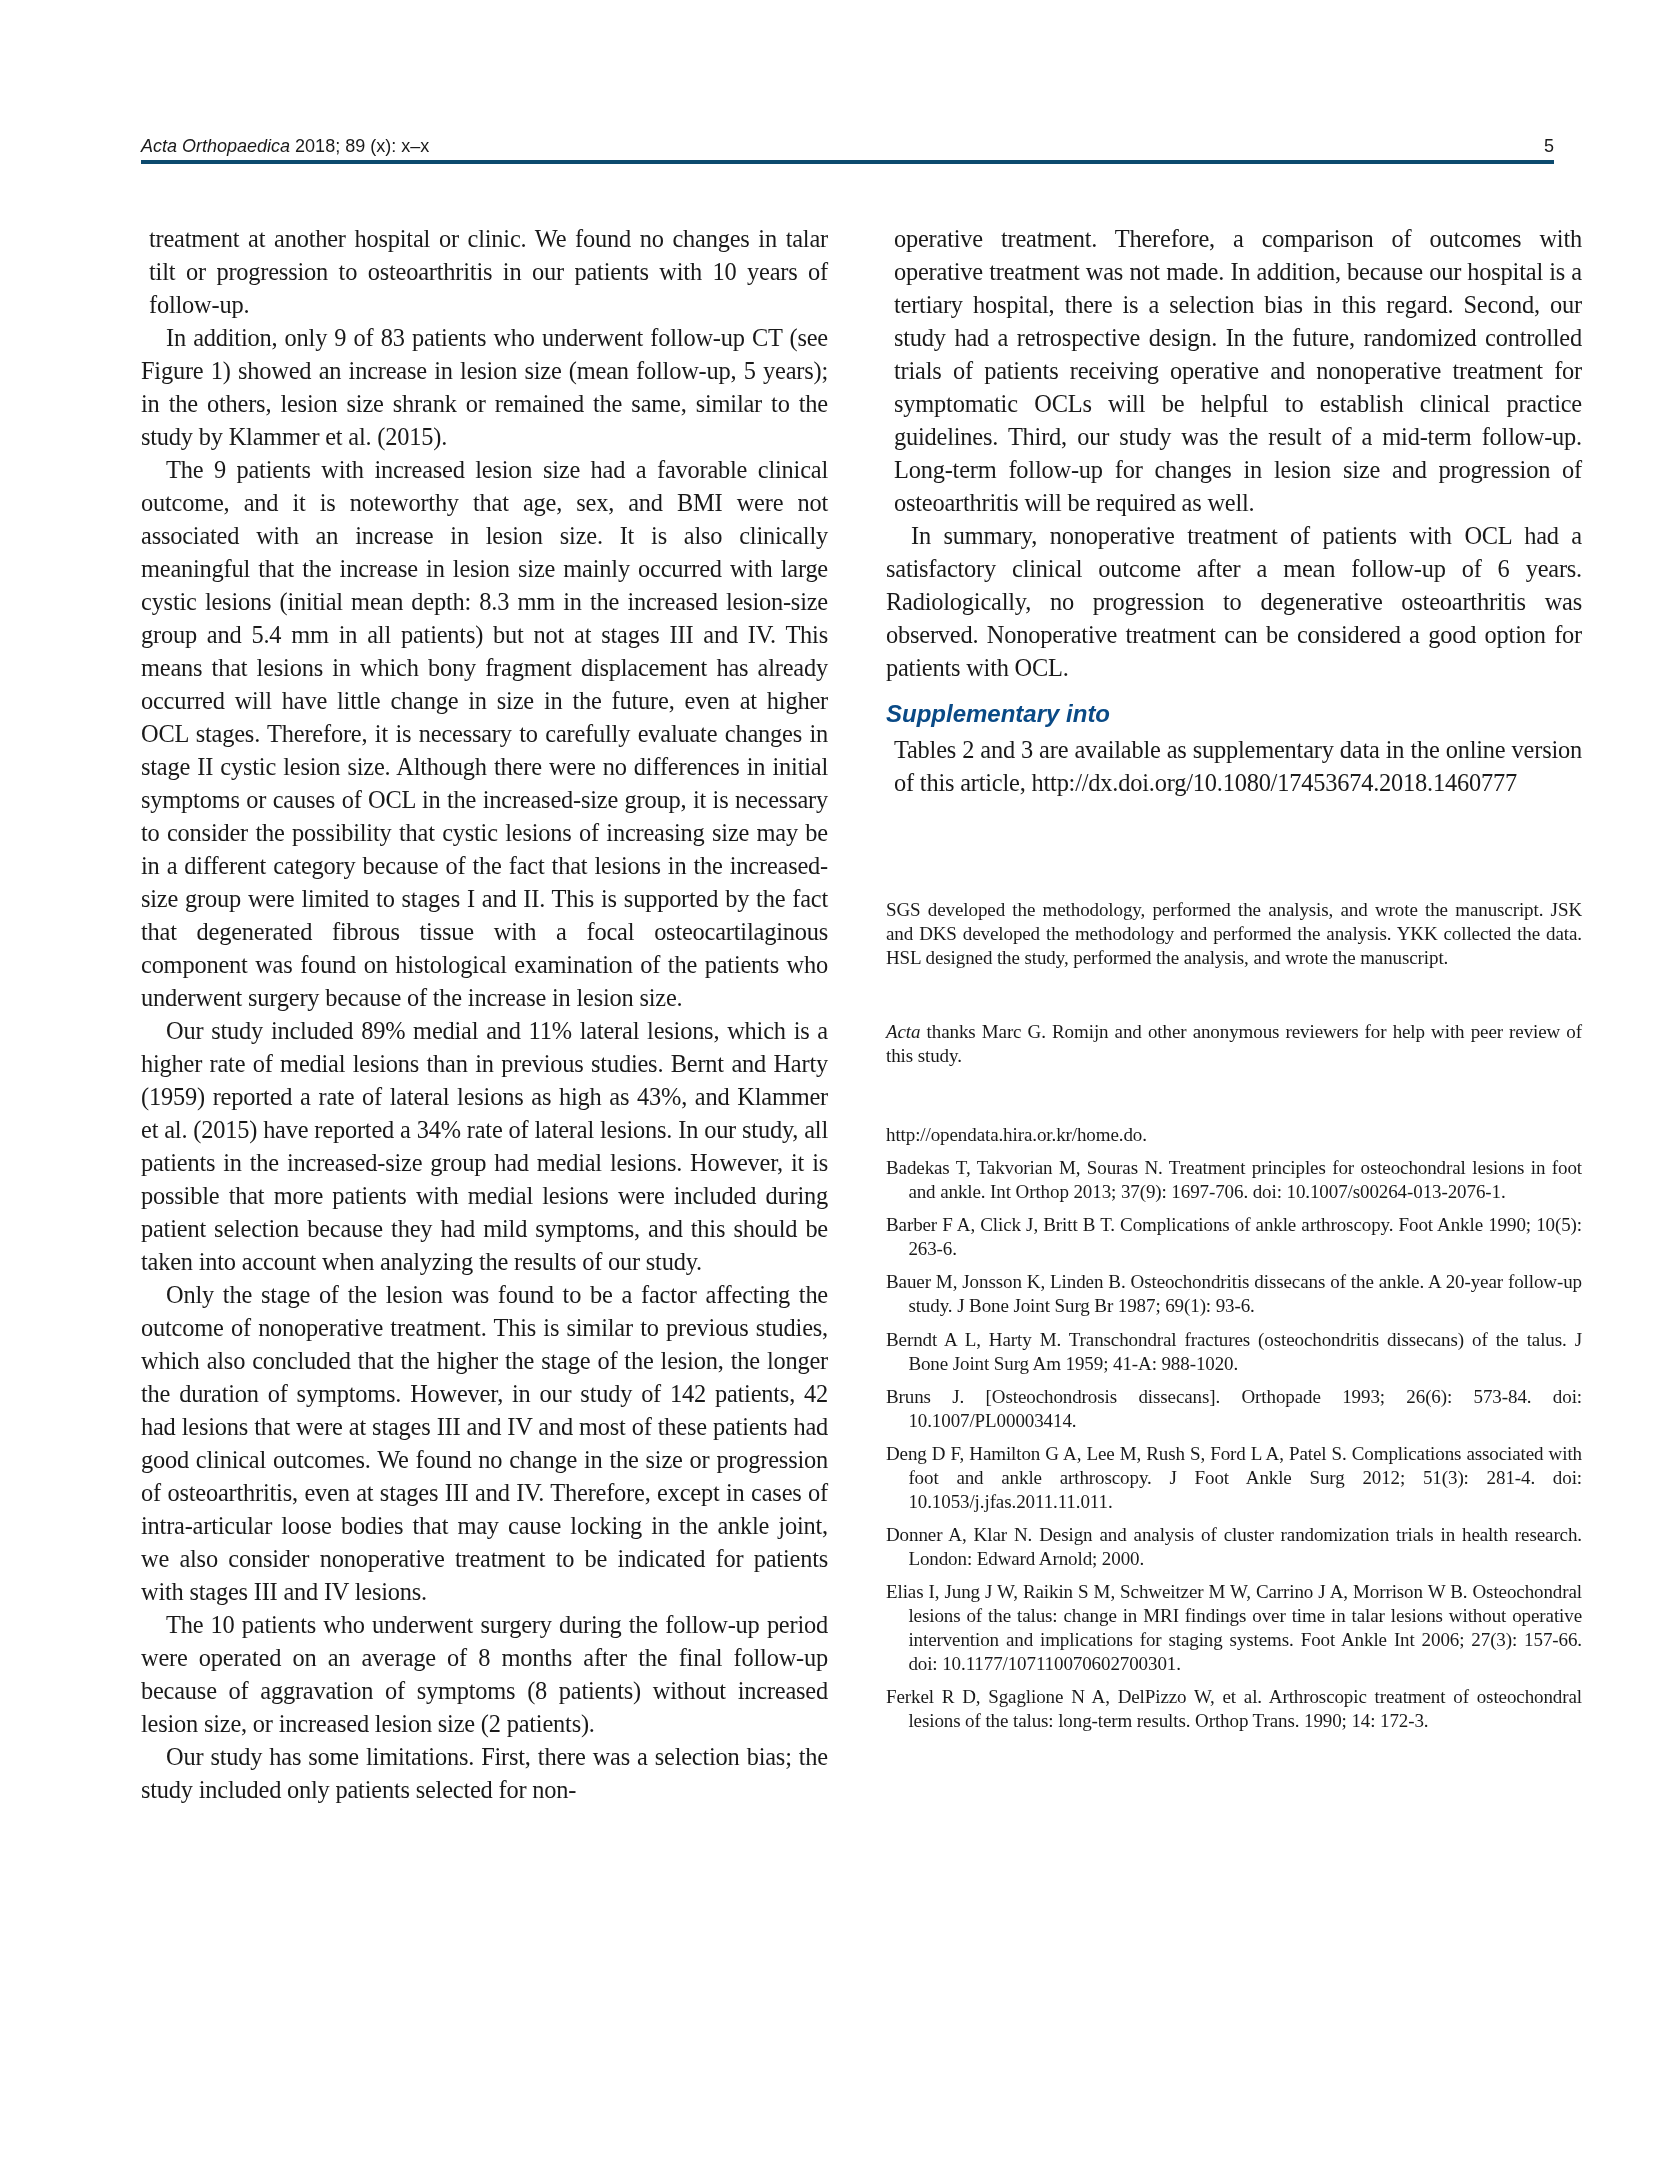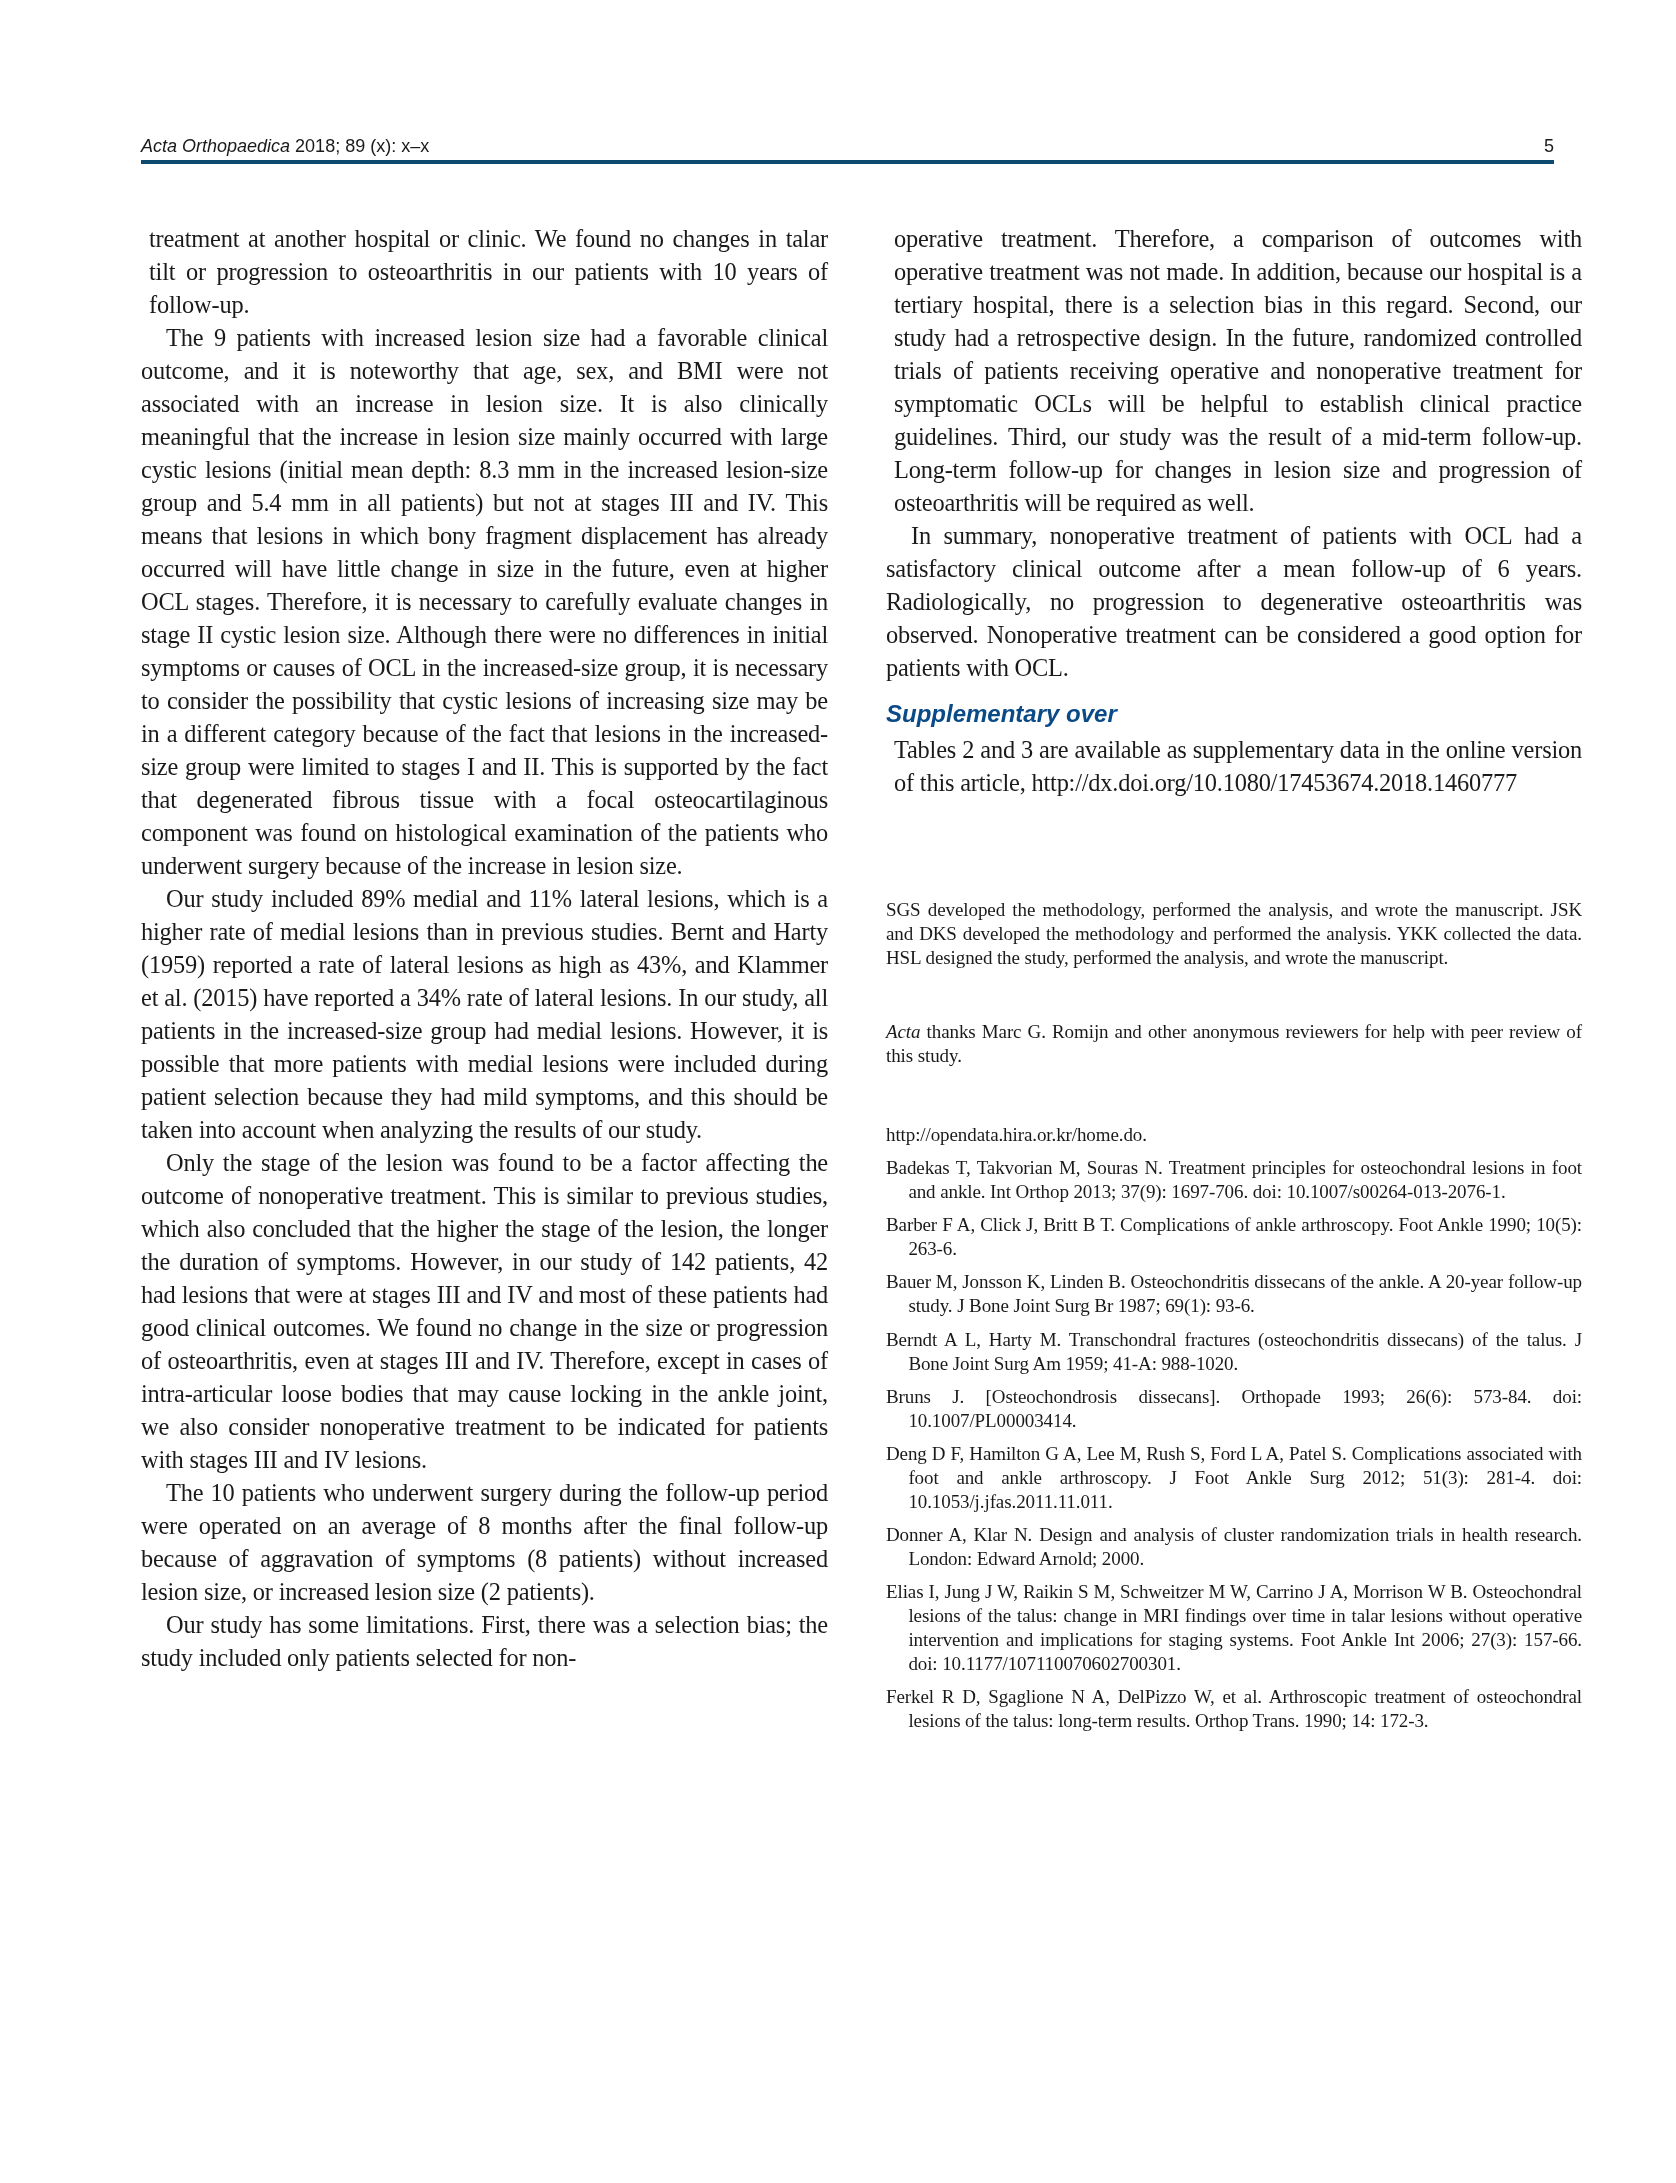--- a/index.html
+++ b/index.html
@@ -40,33 +40,34 @@
 </head>
 <body>
 
 <div class="header">
   <span class="journal">Acta Orthopaedica</span><span> 2018; 89 (x): x–x</span>
   <span class="page-num">5</span>
 </div>
 
 <div class="col col-left">
   <p class="body-p first">treatment at another hospital or clinic. We found no changes in talar tilt or progression to osteoarthritis in our patients with 10 years of follow-up.</p>
+  <p class="body-p indent">In addition, only 9 of 83 patients who underwent follow-up CT (see Figure 1) showed an increase in lesion size (mean follow-up, 5 years); in the others, lesion size shrank or remained the same, similar to the study by Klammer et al. (2015).</p>
   <p class="body-p indent">The 9 patients with increased lesion size had a favorable clinical outcome, and it is noteworthy that age, sex, and BMI were not associated with an increase in lesion size. It is also clinically meaningful that the increase in lesion size mainly occurred with large cystic lesions (initial mean depth: 8.3 mm in the increased lesion-size group and 5.4 mm in all patients) but not at stages III and IV. This means that lesions in which bony fragment displacement has already occurred will have little change in size in the future, even at higher OCL stages. Therefore, it is necessary to carefully evaluate changes in stage II cystic lesion size. Although there were no differences in initial symptoms or causes of OCL in the increased-size group, it is necessary to consider the possibility that cystic lesions of increasing size may be in a different category because of the fact that lesions in the increased-size group were limited to stages I and II. This is supported by the fact that degenerated fibrous tissue with a focal osteocartilaginous component was found on histological examination of the patients who underwent surgery because of the increase in lesion size.</p>
   <p class="body-p indent">Our study included 89% medial and 11% lateral lesions, which is a higher rate of medial lesions than in previous studies. Bernt and Harty (1959) reported a rate of lateral lesions as high as 43%, and Klammer et al. (2015) have reported a 34% rate of lateral lesions. In our study, all patients in the increased-size group had medial lesions. However, it is possible that more patients with medial lesions were included during patient selection because they had mild symptoms, and this should be taken into account when analyzing the results of our study.</p>
   <p class="body-p indent">Only the stage of the lesion was found to be a factor affecting the outcome of nonoperative treatment. This is similar to previous studies, which also concluded that the higher the stage of the lesion, the longer the duration of symptoms. However, in our study of 142 patients, 42 had lesions that were at stages III and IV and most of these patients had good clinical outcomes. We found no change in the size or progression of osteoarthritis, even at stages III and IV. Therefore, except in cases of intra-articular loose bodies that may cause locking in the ankle joint, we also consider nonoperative treatment to be indicated for patients with stages III and IV lesions.</p>
   <p class="body-p indent">The 10 patients who underwent surgery during the follow-up period were operated on an average of 8 months after the final follow-up because of aggravation of symptoms (8 patients) without increased lesion size, or increased lesion size (2 patients).</p>
   <p class="body-p indent">Our study has some limitations. First, there was a selection bias; the study included only patients selected for non-</p>
 </div>
 
 <div class="col col-right">
   <p class="body-p first">operative treatment. Therefore, a comparison of outcomes with operative treatment was not made. In addition, because our hospital is a tertiary hospital, there is a selection bias in this regard. Second, our study had a retrospective design. In the future, randomized controlled trials of patients receiving operative and nonoperative treatment for symptomatic OCLs will be helpful to establish clinical practice guidelines. Third, our study was the result of a mid-term follow-up. Long-term follow-up for changes in lesion size and progression of osteoarthritis will be required as well.</p>
   <p class="body-p indent">In summary, nonoperative treatment of patients with OCL had a satisfactory clinical outcome after a mean follow-up of 6 years. Radiologically, no progression to degenerative osteoarthritis was observed. Nonoperative treatment can be considered a good option for patients with OCL.</p>
 
   <div>
-    <div class="section-heading">Supplementary over</div>
+    <div class="section-heading">Supplementary into</div>
     <p class="body-p first">Tables 2 and 3 are available as supplementary data in the online version of this article, http://dx.doi.org/10.1080/17453674.2018.1460777</p>
   </div>
 
   <p class="small-p contrib">SGS developed the methodology, performed the analysis, and wrote the manuscript. JSK and DKS developed the methodology and performed the analysis. YKK collected the data. HSL designed the study, performed the analysis, and wrote the manuscript.</p>
 
   <p class="small-p ack"><em class="i">Acta</em><span> thanks Marc G. Romijn and other anonymous reviewers for help with peer review of this study.</span></p>
 
   <div class="refs">
     <p class="ref url">http://opendata.hira.or.kr/home.do.</p>
     <p class="ref">Badekas T, Takvorian M, Souras N. Treatment principles for osteochondral lesions in foot and ankle. Int Orthop 2013; 37(9): 1697-706. doi: 10.1007/s00264-013-2076-1.</p>

